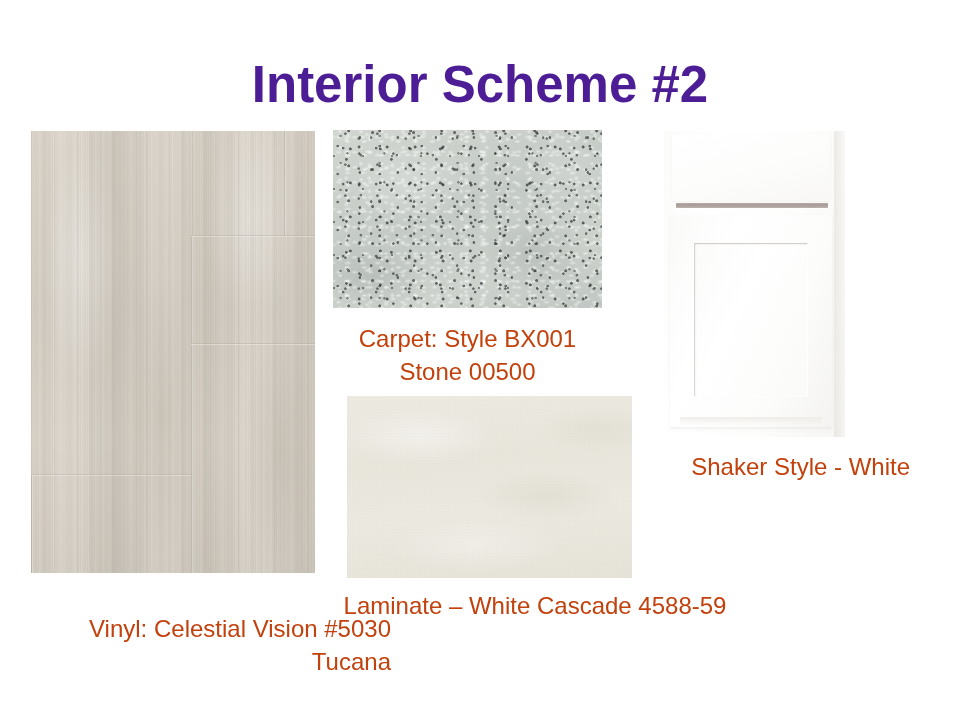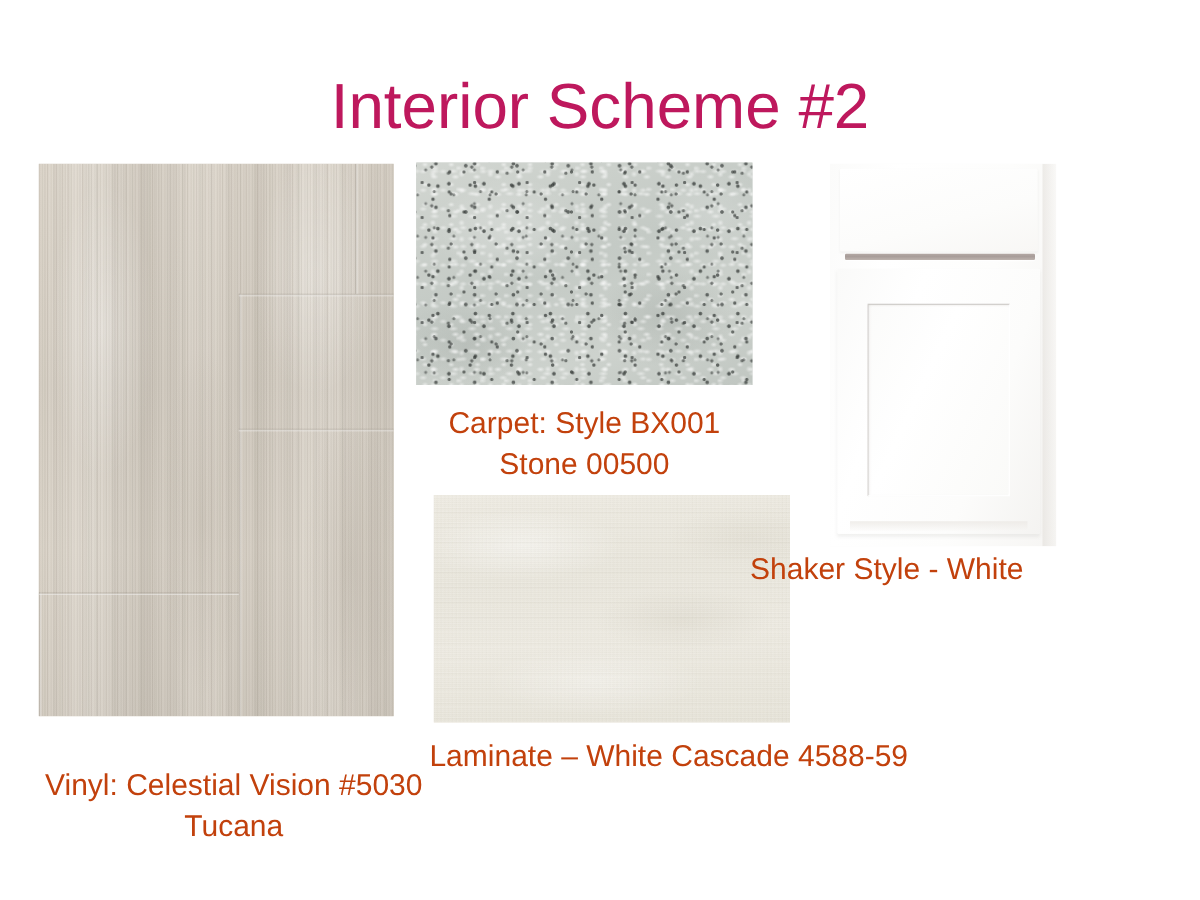--- a/index.html
+++ b/index.html
@@ -20,22 +20,22 @@
   }
 
   
   .board-title {
     position: absolute;
     left: 0;
     top: 56px;
     width: 960px;
     text-align: center;
     font-size: 51px;
-    font-weight: 400;
-    color: #be185d;
+    font-weight: 700;
+    color: #4c1d95;
     letter-spacing: 0px;
     line-height: 1.15;
     white-space: nowrap;
   }
 
   
   .swatch {
     position: absolute;
     overflow: hidden;
   }
@@ -301,35 +301,35 @@
     white-space: pre-line;
   }
   #carpet-caption {
     left: 333px;
     top: 322px;
     width: 269px;
     text-align: center;
   }
   #cabinet-caption {
     left: 600px;
-    top: 439px;
+    top: 450px;
     width: 310px;
-    text-align: left;
+    text-align: right;
   }
   #laminate-caption {
     left: 300px;
     top: 589px;
     width: 470px;
     text-align: center;
   }
   #vinyl-caption {
-    left: 0px;
+    left: 17px;
     top: 612px;
     width: 374px;
-    text-align: center;
+    text-align: right;
   }
 </style>
 </head>
 <body>
 
 <div id="board">
 
   <div class="board-title">Interior Scheme #2</div>
 
   <div class="swatch" id="vinyl-swatch">

